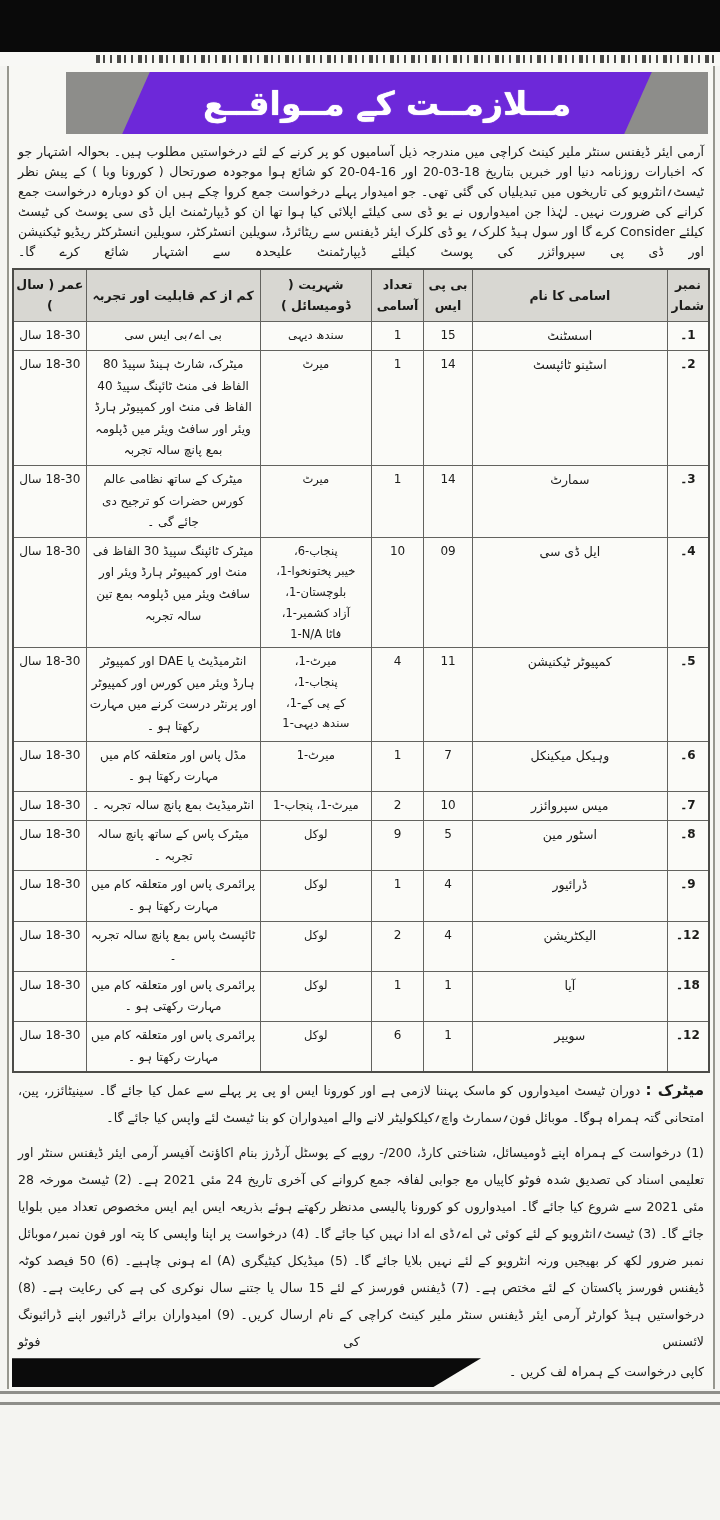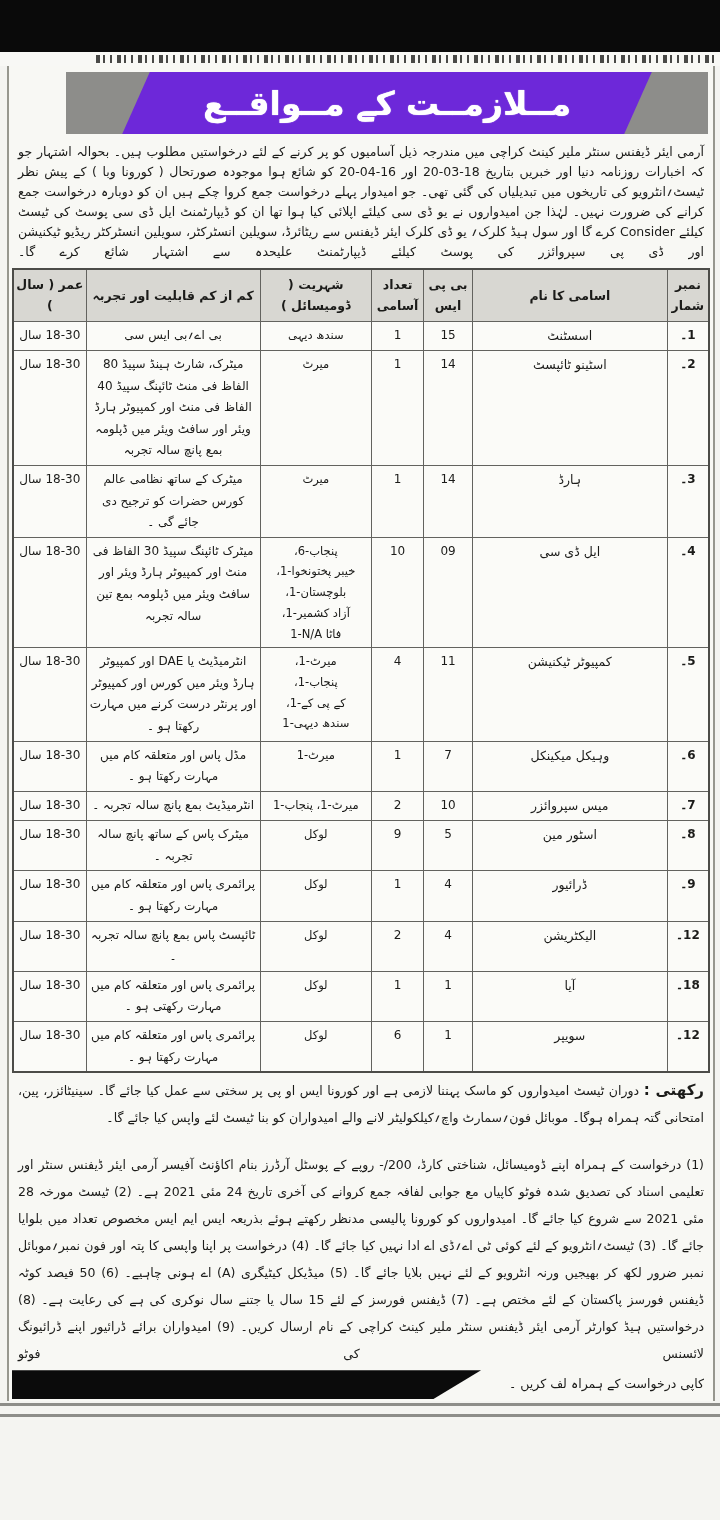--- a/index.html
+++ b/index.html
@@ -75,21 +75,21 @@
   col.c-count{width:7.5%;}
   col.c-domicile{width:16%;}
   col.c-qualification{width:25%;}
   col.c-age{width:10.5%;}
   
   .note,.instructions{
     font-size:12.5px;line-height:27px;
     text-align:justify;margin:2px 4px 0 4px;padding:0 2px;
   }
   .note-label{font-weight:bold;font-size:15px;letter-spacing:1px;}
-  .instructions{text-align-last:justify;margin-top:20px;}
+  .instructions{text-align-last:justify;margin-top:8px;}
   
   .footer-row{display:flex;align-items:stretch;margin:2px 4px 0 0;height:32px;}
   .footer-text{
     font-size:12.5px;line-height:30px;white-space:nowrap;padding:0 2px 0 6px;text-align:right;
   }
   .footer-bar{
     flex:1;background:#0b0b0b;margin:1px 22px 2px 0;
     clip-path:polygon(0 0,100% 0,calc(100% - 48px) 100%,0 100%);
   }
   .sep-line{height:3px;background:#8d8d89;}
@@ -152,21 +152,21 @@
           <td class="col-serial">2۔</td>
           <td class="col-post">اسٹینو ٹائپسٹ</td>
           <td class="col-bps">14</td>
           <td class="col-count">1</td>
           <td class="col-domicile">میرٹ</td>
           <td class="col-qualification">میٹرک، شارٹ ہینڈ سپیڈ 80 الفاظ فی منٹ ٹائپنگ سپیڈ 40 الفاظ فی منٹ اور کمپیوٹر ہارڈ ویئر اور سافٹ ویئر میں ڈپلومہ بمع پانچ سالہ تجربہ</td>
           <td class="col-age">18-30 سال</td>
         </tr>
         <tr>
           <td class="col-serial">3۔</td>
-          <td class="col-post">ہارڈ</td>
+          <td class="col-post">سمارٹ</td>
           <td class="col-bps">14</td>
           <td class="col-count">1</td>
           <td class="col-domicile">میرٹ</td>
           <td class="col-qualification">میٹرک کے ساتھ نظامی عالم کورس حضرات کو ترجیح دی جائے گی ۔</td>
           <td class="col-age">18-30 سال</td>
         </tr>
         <tr>
           <td class="col-serial">4۔</td>
           <td class="col-post">ایل ڈی سی</td>
           <td class="col-bps">09</td>
@@ -251,22 +251,22 @@
           <td class="col-bps">1</td>
           <td class="col-count">6</td>
           <td class="col-domicile">لوکل</td>
           <td class="col-qualification">پرائمری پاس اور متعلقہ کام میں مہارت رکھتا ہو ۔</td>
           <td class="col-age">18-30 سال</td>
         </tr>
       </tbody>
   </table>
 
   <p class="note">
-    <span class="note-label">رکھتی :</span>
-    <span>دوران ٹیسٹ امیدواروں کو ماسک پہننا لازمی ہے اور کورونا ایس او پی پر سختی سے عمل کیا جائے گا۔ سینیٹائزر، پین، امتحانی گتہ ہمراہ ہوگا۔ موبائل فون؍سمارٹ واچ؍کیلکولیٹر لانے والے امیدواران کو بنا ٹیسٹ لئے واپس کیا جائے گا۔</span>
+    <span class="note-label">میٹرک :</span>
+    <span>دوران ٹیسٹ امیدواروں کو ماسک پہننا لازمی ہے اور کورونا ایس او پی پر پہلے سے عمل کیا جائے گا۔ سینیٹائزر، پین، امتحانی گتہ ہمراہ ہوگا۔ موبائل فون؍سمارٹ واچ؍کیلکولیٹر لانے والے امیدواران کو بنا ٹیسٹ لئے واپس کیا جائے گا۔</span>
   </p>
 
   <p class="instructions">(1) درخواست کے ہمراہ اپنے ڈومیسائل، شناختی کارڈ، 200/- روپے کے پوسٹل آرڈرز بنام اکاؤنٹ آفیسر آرمی ایئر ڈیفنس سنٹر اور تعلیمی اسناد کی تصدیق شدہ فوٹو کاپیاں مع جوابی لفافہ جمع کروانے کی آخری تاریخ 24 مئی 2021 ہے۔ (2) ٹیسٹ مورخہ 28 مئی 2021 سے شروع کیا جائے گا۔ امیدواروں کو کورونا پالیسی مدنظر رکھتے ہوئے بذریعہ ایس ایم ایس مخصوص تعداد میں بلوایا جائے گا۔ (3) ٹیسٹ؍انٹرویو کے لئے کوئی ٹی اے؍ڈی اے ادا نہیں کیا جائے گا۔ (4) درخواست پر اپنا واپسی کا پتہ اور فون نمبر؍موبائل نمبر ضرور لکھ کر بھیجیں ورنہ انٹرویو کے لئے نہیں بلایا جائے گا۔ (5) میڈیکل کیٹیگری (A) اے ہونی چاہیے۔ (6) 50 فیصد کوٹہ ڈیفنس فورسز پاکستان کے لئے مختص ہے۔ (7) ڈیفنس فورسز کے لئے 15 سال یا جتنے سال نوکری کی ہے کی رعایت ہے۔ (8) درخواستیں ہیڈ کوارٹر آرمی ایئر ڈیفنس سنٹر ملیر کینٹ کراچی کے نام ارسال کریں۔ (9) امیدواران برائے ڈرائیور اپنے ڈرائیونگ لائسنس کی فوٹو</p>
 
   <div class="footer-row">
     <span class="footer-text">کاپی درخواست کے ہمراہ لف کریں ۔</span>
     <div class="footer-bar"></div>
   </div>
 </div>
 

